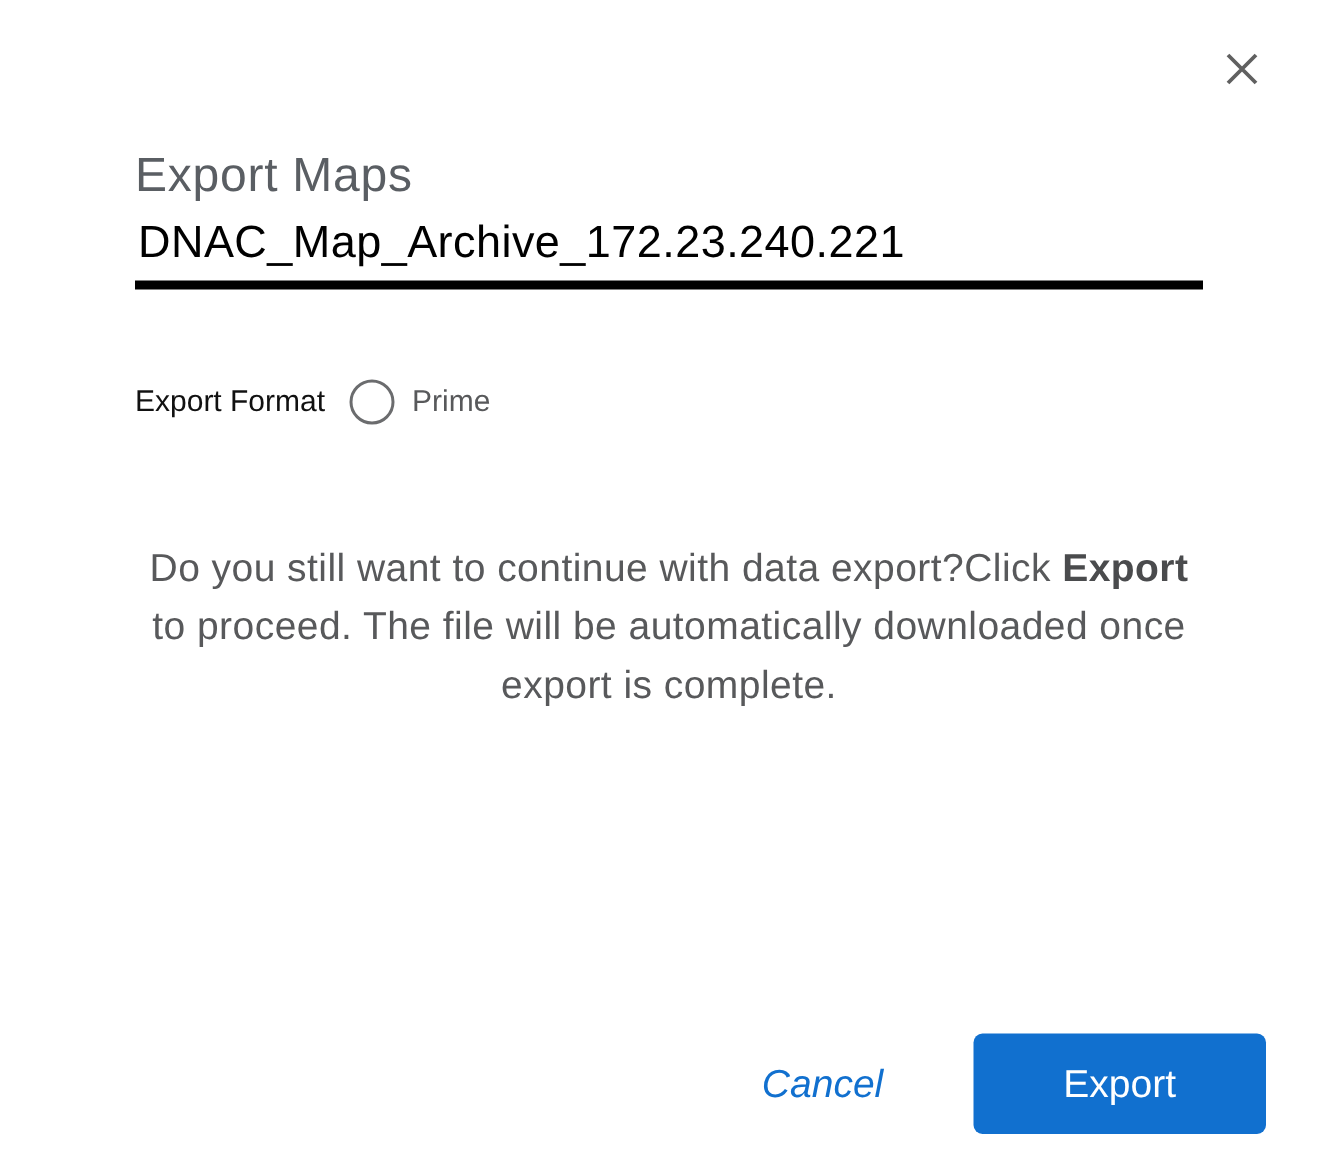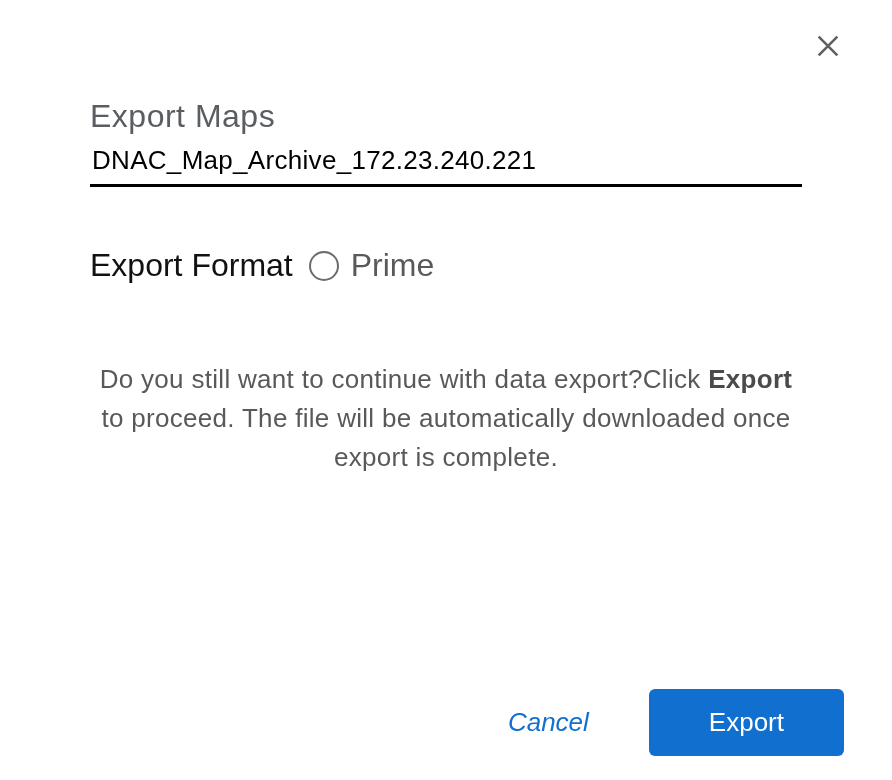--- a/index.html
+++ b/index.html
@@ -45,34 +45,34 @@
       color: #58595b;
       margin-top: 82px;
       letter-spacing: 0.5px;
     }
     .required-star {
       color: #d0021b;
     }
     .text-field {
       width: 100%;
       border: none;
-      border-bottom: 3px solid #000000;
-      font-size: 26px;
+      border-bottom: 6px solid #000000;
+      font-size: 30px;
       color: #000000;
       padding: 10px 2px 8px 2px;
       outline: none;
       background: transparent;
       font-family: inherit;
       letter-spacing: 0.3px;
     }
     .format-row {
       display: flex;
       align-items: center;
       margin-top: 60px;
-      font-size: 32px;
+      font-size: 20px;
       gap: 10px;
     }
     .format-label {
       color: #111;
       font-weight: 400;
       margin-right: 6px;
     }
     .radio-option {
       display: flex;
       align-items: center;

